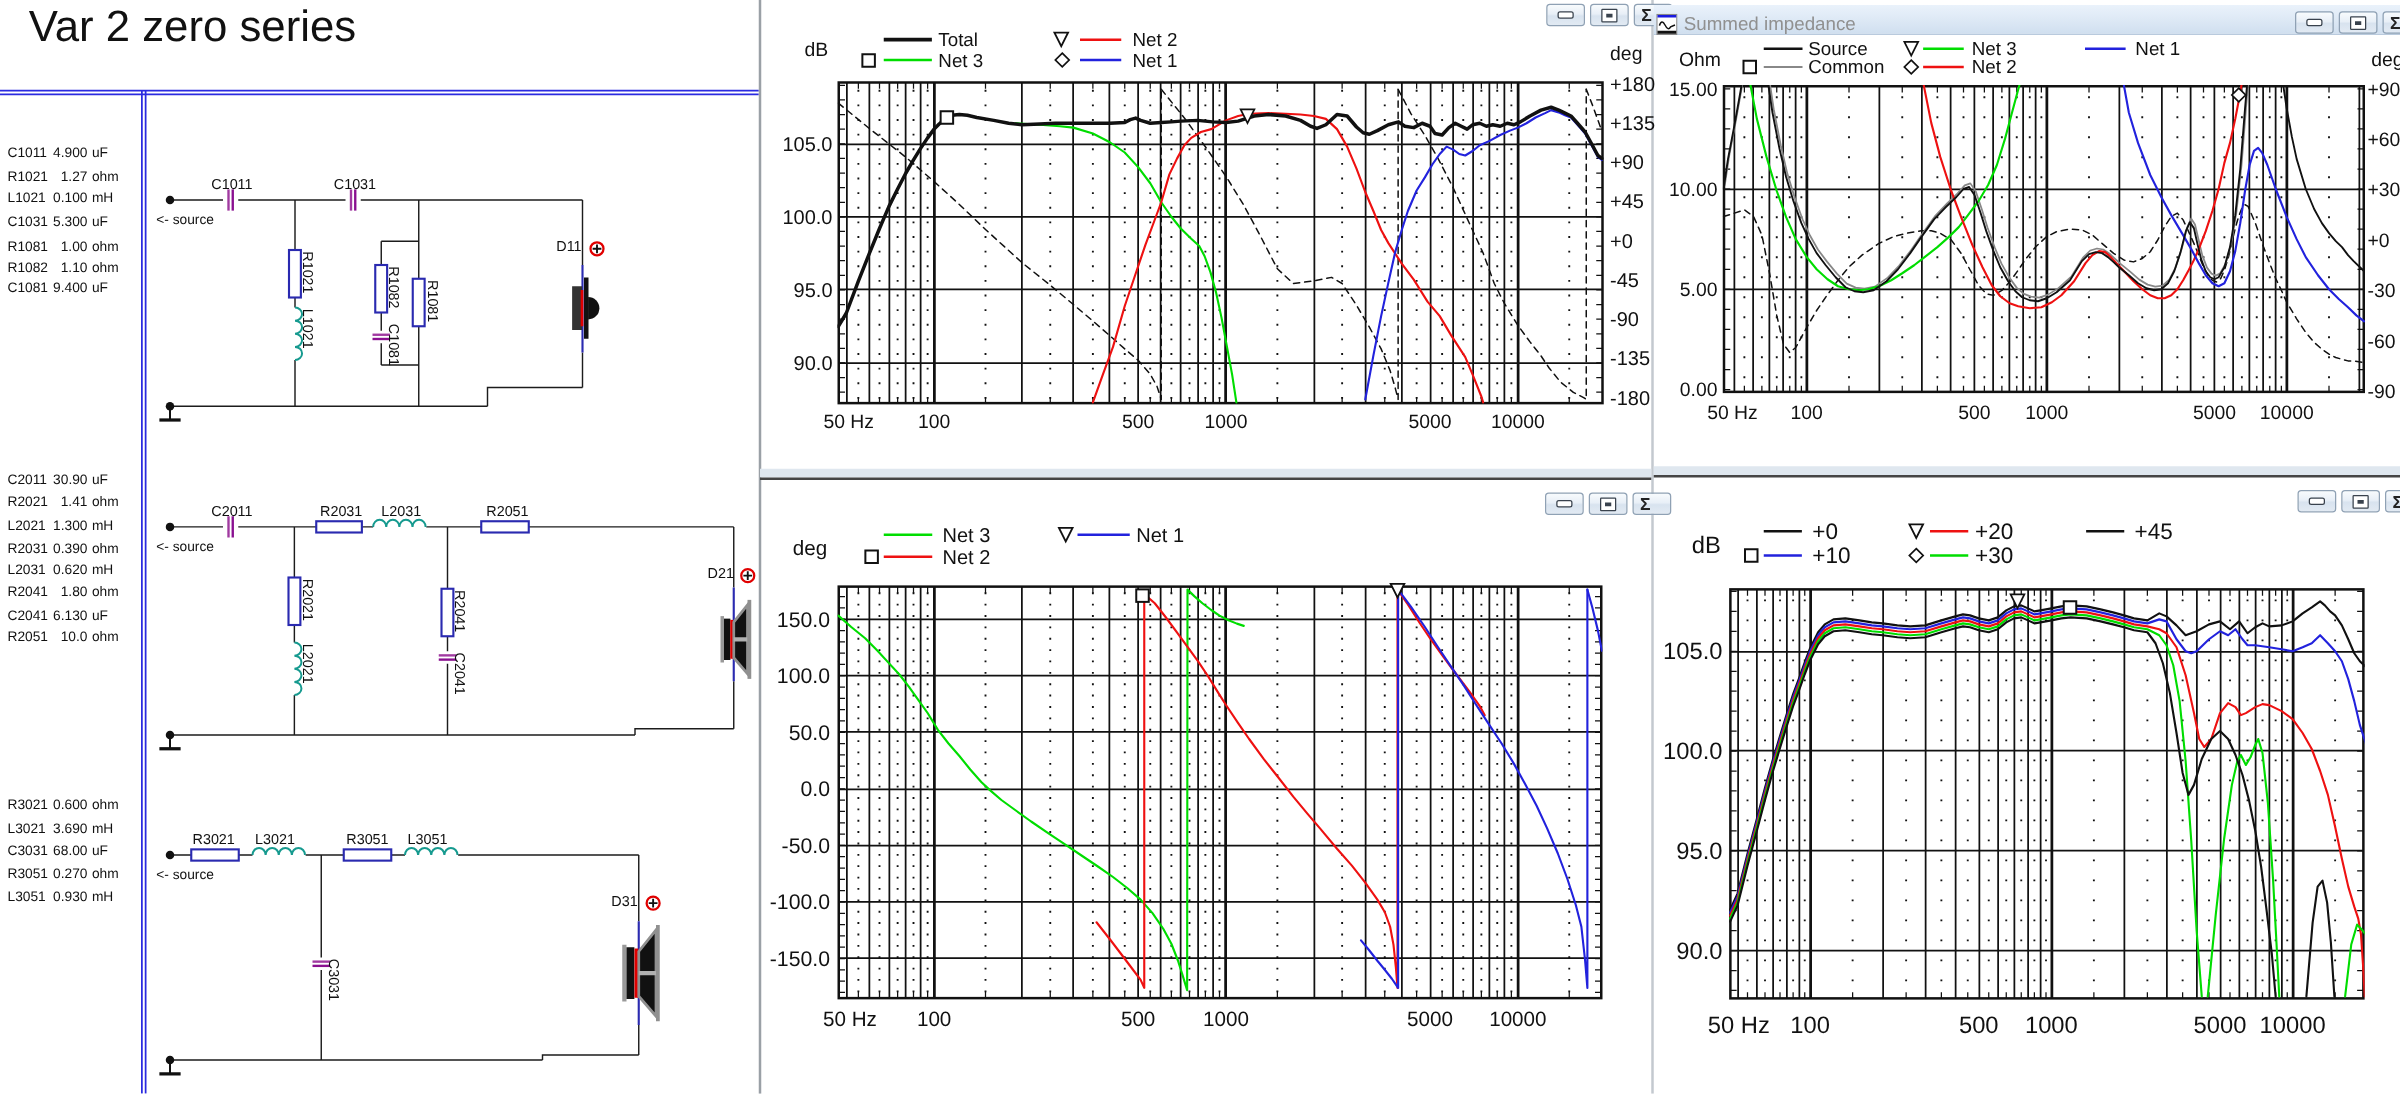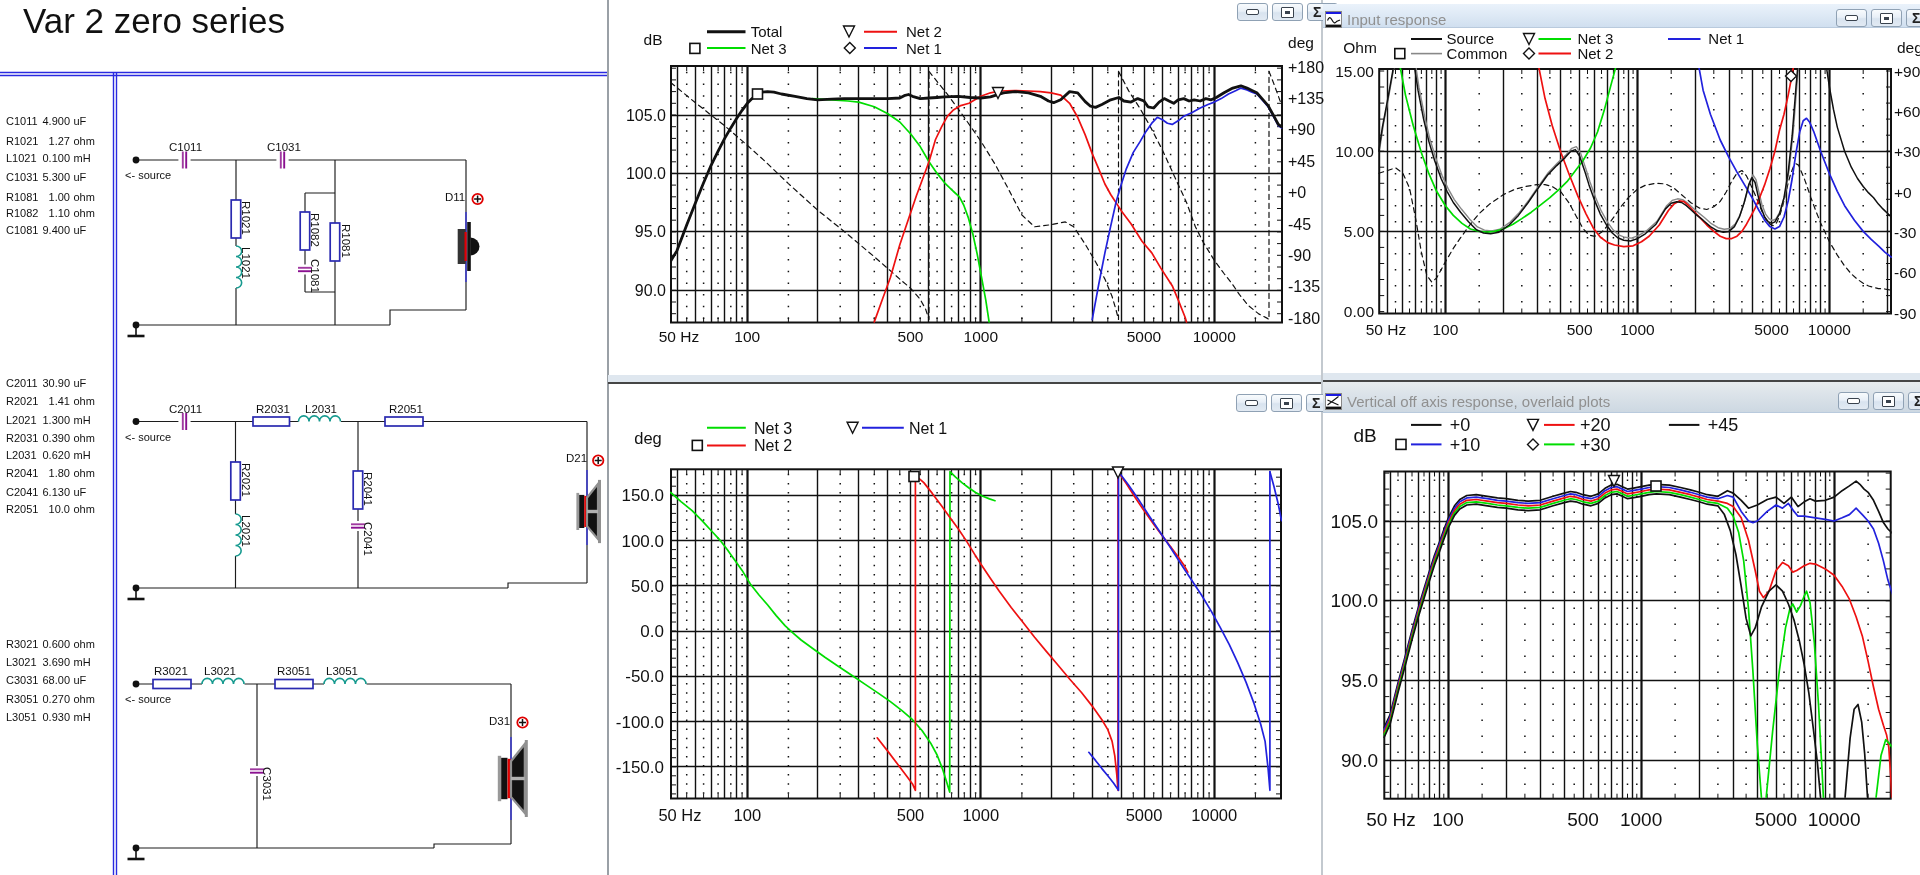--- a/index.html
+++ b/index.html
@@ -203,21 +203,21 @@
     <div class="wbtn wcut" style="left:1307px;top:3px;">
       <span class="sig">Σ</span>
     </div>
 <div class="tbar" style="left:1323px;top:4px;width:597px;">
 <div class="ticon" style="top:7px"><svg width="17" height="17">
           <rect x="0.5" y="0.5" width="16" height="16" fill="#fff" stroke="#888"></rect>
           <rect x="1" y="1" width="15" height="2" fill="#1a1ae0"></rect>
           <rect x="1" y="13.6" width="15" height="2.4" fill="#111"></rect>
           <path d="M2.5 9.5 q2 -5.5 4.5 -0.5 t4.5 1.5 l3.5 -1.5" stroke="#111" stroke-width="1.2" fill="none"></path>
         </svg></div>
-      <span class="ttext" style="top:7px">Input response</span>
+      <span class="ttext" style="top:7px">Summed impedance</span>
     </div>
 <div class="wbtn" style="left:1836px;top:9px;">
       <div class="gmin"></div>
     </div>
 <div class="wbtn" style="left:1871px;top:9px;">
       <div class="gmax">
         <div></div>
       </div>
     </div>
     <div class="wbtn wcut" style="left:1906px;top:9px;">
@@ -234,29 +234,20 @@
 <div class="wbtn" style="left:1236px;top:394px;">
       <div class="gmin"></div>
     </div>
 <div class="wbtn" style="left:1271px;top:394px;">
       <div class="gmax">
         <div></div>
       </div>
     </div>
     <div class="wbtn wcut" style="left:1306px;top:394px;">
       <span class="sig">Σ</span>
-    </div>
-<div class="tbar2" style="left:1323px;top:382px;width:597px;">
-<div class="ticon" style="top:11px"><svg width="17" height="17">
-          <rect x="0.5" y="0.5" width="16" height="16" fill="#fff" stroke="#888"></rect>
-          <rect x="1" y="1" width="15" height="2" fill="#1a1ae0"></rect>
-          <rect x="1" y="13.6" width="15" height="2.4" fill="#111"></rect>
-          <path d="M2.5 12 L13.5 3.5 M2.5 7 L13.5 12" stroke="#111" stroke-width="1.1" fill="none"></path>
-        </svg></div>
-      <span class="ttext" style="top:11px">Vertical off axis response, overlaid plots</span>
     </div>
 <div class="wbtn" style="left:1838px;top:392px;">
       <div class="gmin"></div>
     </div>
 <div class="wbtn" style="left:1873px;top:392px;">
       <div class="gmax">
         <div></div>
       </div>
     </div>
     <div class="wbtn wcut" style="left:1908px;top:392px;">

